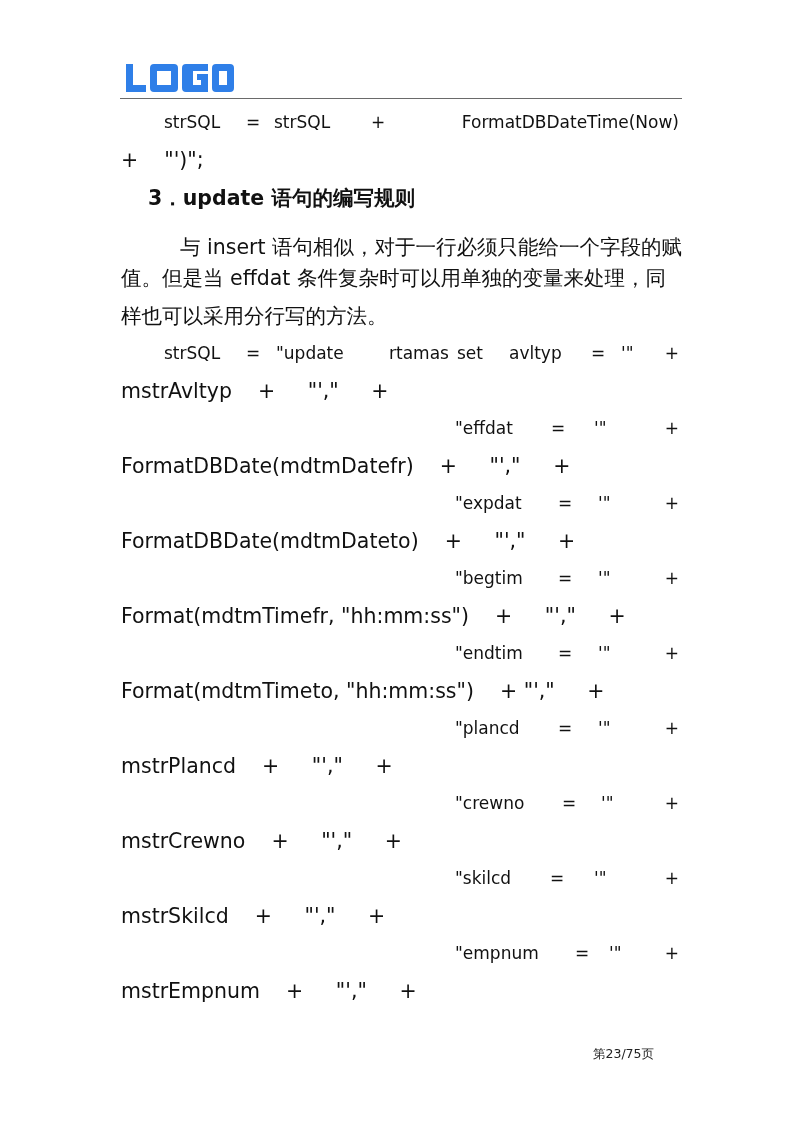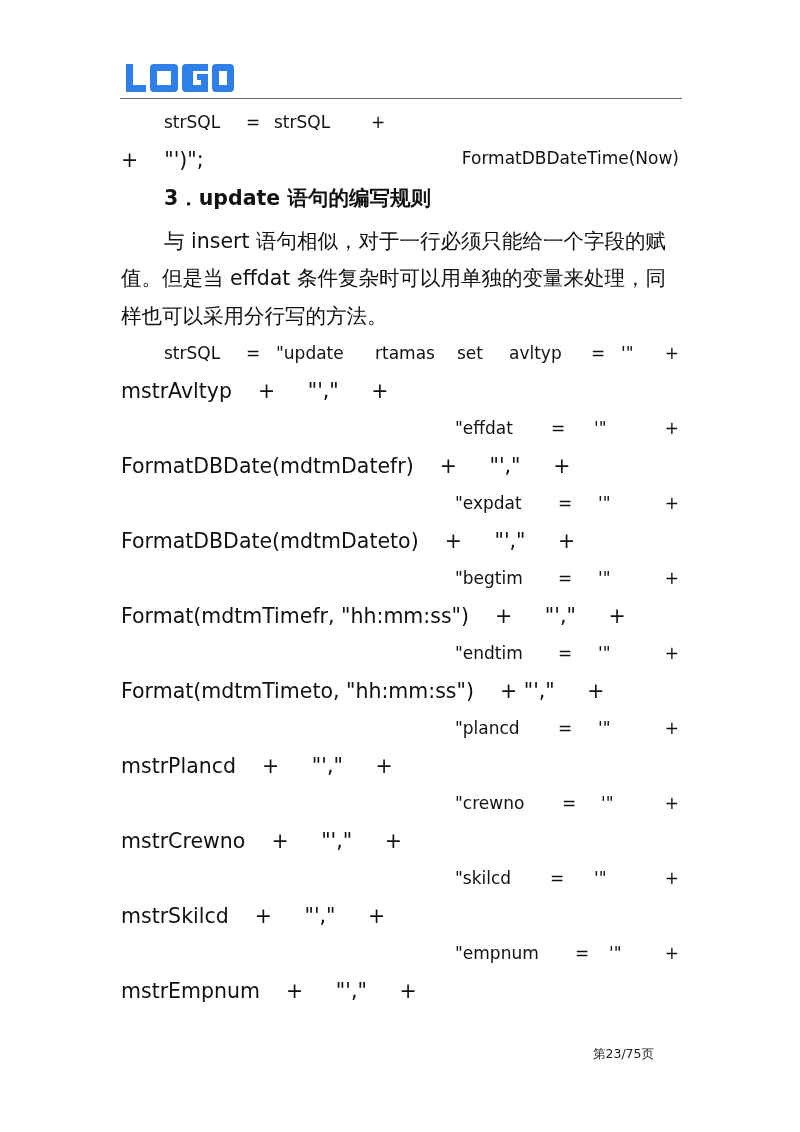--- a/index.html
+++ b/index.html
@@ -5,21 +5,21 @@
   html, body { margin: 0; padding: 0; background: #ffffff; }
   body { width: 800px; height: 1132px; position: relative; overflow: hidden;
          font-family: "DejaVu Sans", "Liberation Sans", sans-serif; color: #111; }
   .logo { position: absolute; left: 126px; top: 62px; height: 34px; }
   .logo svg { display: block; }
   .header-rule { position: absolute; left: 120px; top: 98px; width: 562px; height: 0;
                  border-top: 1.5px solid #6a6a6a; }
   .line { position: absolute; font-size: 20.5px; line-height: 28px; white-space: pre; letter-spacing: 0; }
   .left { left: 121px; }
   .indent { left: 164px; }
-  .heading { left: 164px; font-weight: bold; }
+  .heading { left: 148px; font-weight: bold; }
   .page-no { position: absolute; left: 593px; top: 1046px; font-size: 12.5px; color: #222; }
   .row { position: absolute; left: 121px; width: 558px; height: 28px; font-size: 17px; line-height: 28px; }
   .row span { position: absolute; top: 0; white-space: pre; }
 </style>
 </head>
 <body>
 
 <div class="logo">
   <svg width="108" height="32" viewBox="0 0 108 32">
     <g fill="#2f7fe8">
@@ -35,35 +35,35 @@
     </g>
   </svg>
 </div>
 <div class="header-rule"></div>
 
 <div class="row" style="top:108px;">
   <span style="left:43px;">strSQL</span>
   <span style="left:125px;">=</span>
   <span style="left:153px;">strSQL</span>
   <span style="left:250px;">+</span>
-  <span style="right:0;margin-top:36px;">FormatDBDateTime(Now)</span>
+  <span style="right:0;">FormatDBDateTime(Now)</span>
 </div>
 <div class="line left" style="top:146px;">+    "')";</div>
 
 <div class="line heading" style="top:184px;">3．update 语句的编写规则</div>
 
-<div class="line indent" style="top:227px;">与 insert 语句相似，对于一行必须只能给一个字段的赋</div>
+<div class="line indent" style="top:233px;margin-left:16px;">与 insert 语句相似，对于一行必须只能给一个字段的赋</div>
 <div class="line left" style="top:264px;">值。但是当 effdat 条件复杂时可以用单独的变量来处理，同</div>
 <div class="line left" style="top:302px;">样也可以采用分行写的方法。</div>
 
 <div class="row" style="top:339px;">
   <span style="left:43px;">strSQL</span>
   <span style="left:125px;">=</span>
   <span style="left:155px;">"update</span>
-  <span style="left:254px;">rtamas</span>
+  <span style="left:268px;">rtamas</span>
   <span style="left:336px;">set</span>
   <span style="left:388px;">avltyp</span>
   <span style="left:470px;">=</span>
   <span style="left:500px;">'"</span>
   <span style="right:0;">+</span>
 </div>
 <div class="line left" style="top:377px;">mstrAvltyp    +     "',"     +</div>
 
 <div class="row" style="top:414px;">
   <span style="left:334px;">"effdat</span>

